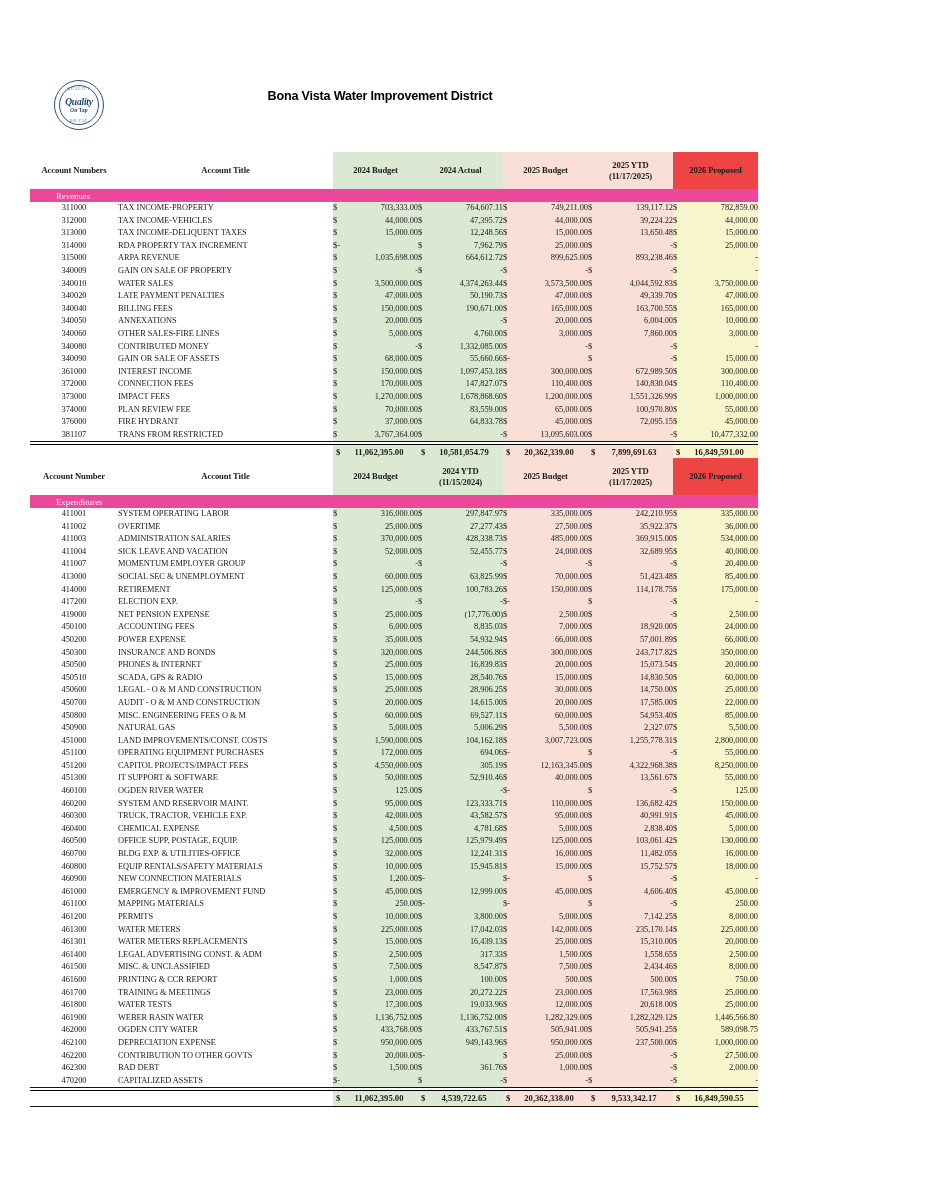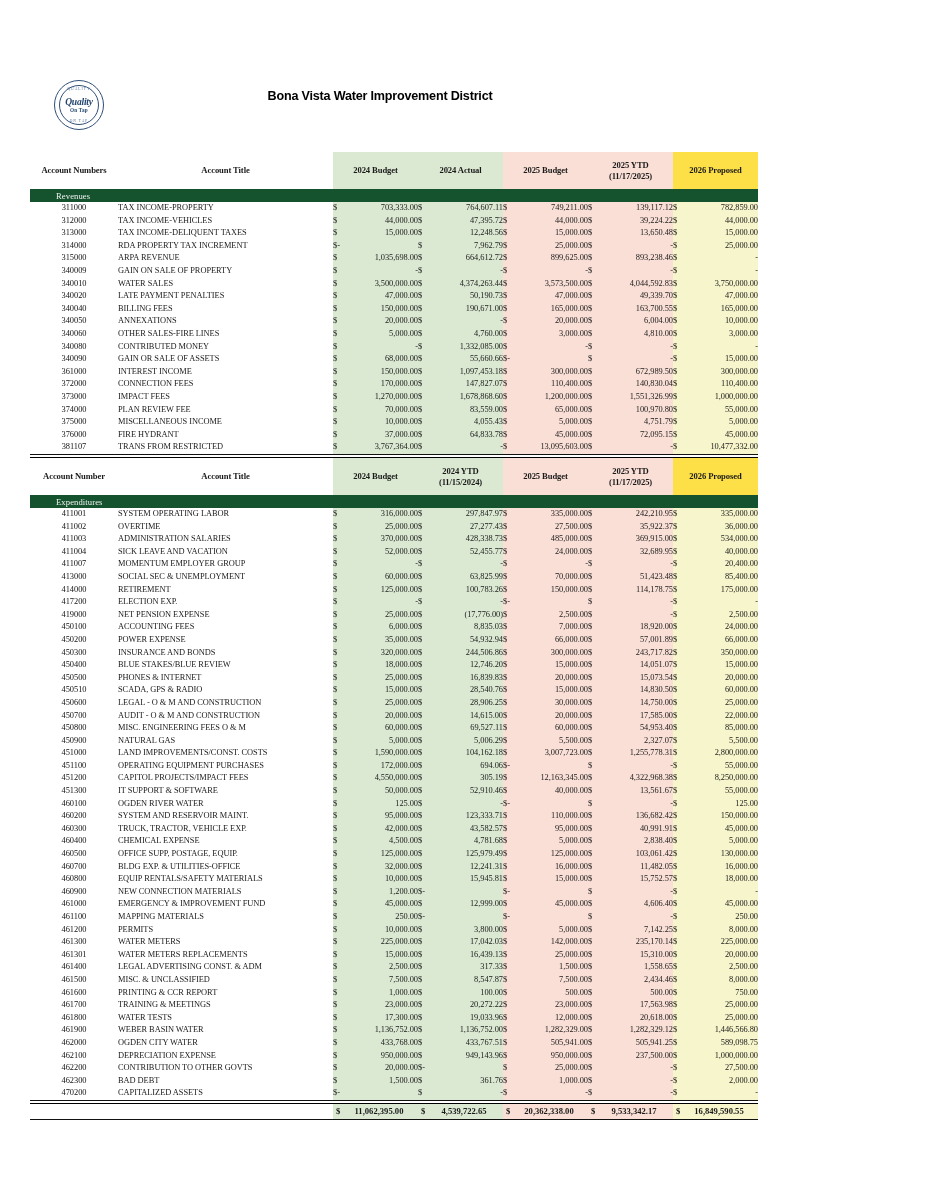--- a/index.html
+++ b/index.html
@@ -123,24 +123,24 @@
     text-align:center;
     vertical-align:middle;
     padding:0;
     line-height:10.5px;
     letter-spacing:-0.1px;
   }
   .hdr-row th{height:37px;}
   th.h-plain{background:#ffffff;}
   th.h-green{background:#dbe9d2;}
   th.h-pink{background:#fadfd6;}
-  th.h-yellow{background:#fde047;}
+  th.h-yellow{background:#ef4444;}
 
   tr.section-row td{
-    background:#14532d;
+    background:#ec4899;
     color:#f2f2f2;
     font-size:8.6px;
     font-weight:normal;
     height:13px;
     padding:0 0 0 26px;
     letter-spacing:0.1px;
   }
 
   tr.data-row td{
     height:12.6px;
@@ -381,21 +381,21 @@
           <tr class="data-row">
             <td class="acct">340060</td>
             <td class="title">OTHER SALES-FIRE LINES</td>
             <td class="sym bg-green">$</td>
             <td class="val bg-green">5,000.00</td>
             <td class="sym bg-green">$</td>
             <td class="val bg-green">4,760.00</td>
             <td class="sym bg-pink">$</td>
             <td class="val bg-pink">3,000.00</td>
             <td class="sym bg-pink">$</td>
-            <td class="val bg-pink">4,810.00</td>
+            <td class="val bg-pink">7,860.00</td>
             <td class="sym bg-yellow">$</td>
             <td class="val bg-yellow">3,000.00</td>
           </tr>
           <tr class="data-row">
             <td class="acct">340080</td>
             <td class="title">CONTRIBUTED MONEY</td>
             <td class="sym bg-green">$</td>
             <td class="val bg-green">-</td>
             <td class="sym bg-green">$</td>
             <td class="val bg-green">1,332,085.00</td>
@@ -468,34 +468,20 @@
             <td class="sym bg-green">$</td>
             <td class="val bg-green">70,000.00</td>
             <td class="sym bg-green">$</td>
             <td class="val bg-green">83,559.00</td>
             <td class="sym bg-pink">$</td>
             <td class="val bg-pink">65,000.00</td>
             <td class="sym bg-pink">$</td>
             <td class="val bg-pink">100,970.80</td>
             <td class="sym bg-yellow">$</td>
             <td class="val bg-yellow">55,000.00</td>
-          </tr>
-          <tr class="data-row">
-            <td class="acct">375000</td>
-            <td class="title">MISCELLANEOUS INCOME</td>
-            <td class="sym bg-green">$</td>
-            <td class="val bg-green">10,000.00</td>
-            <td class="sym bg-green">$</td>
-            <td class="val bg-green">4,055.43</td>
-            <td class="sym bg-pink">$</td>
-            <td class="val bg-pink">5,000.00</td>
-            <td class="sym bg-pink">$</td>
-            <td class="val bg-pink">4,751.79</td>
-            <td class="sym bg-yellow">$</td>
-            <td class="val bg-yellow">5,000.00</td>
           </tr>
           <tr class="data-row">
             <td class="acct">376000</td>
             <td class="title">FIRE HYDRANT</td>
             <td class="sym bg-green">$</td>
             <td class="val bg-green">37,000.00</td>
             <td class="sym bg-green">$</td>
             <td class="val bg-green">64,833.78</td>
             <td class="sym bg-pink">$</td>
             <td class="val bg-pink">45,000.00</td>
@@ -741,34 +727,20 @@
             <td class="sym bg-green">$</td>
             <td class="val bg-green">244,506.86</td>
             <td class="sym bg-pink">$</td>
             <td class="val bg-pink">300,000.00</td>
             <td class="sym bg-pink">$</td>
             <td class="val bg-pink">243,717.82</td>
             <td class="sym bg-yellow">$</td>
             <td class="val bg-yellow">350,000.00</td>
           </tr>
           <tr class="data-row">
-            <td class="acct">450400</td>
-            <td class="title">BLUE STAKES/BLUE REVIEW</td>
-            <td class="sym bg-green">$</td>
-            <td class="val bg-green">18,000.00</td>
-            <td class="sym bg-green">$</td>
-            <td class="val bg-green">12,746.20</td>
-            <td class="sym bg-pink">$</td>
-            <td class="val bg-pink">15,000.00</td>
-            <td class="sym bg-pink">$</td>
-            <td class="val bg-pink">14,051.07</td>
-            <td class="sym bg-yellow">$</td>
-            <td class="val bg-yellow">15,000.00</td>
-          </tr>
-          <tr class="data-row">
             <td class="acct">450500</td>
             <td class="title">PHONES &amp; INTERNET</td>
             <td class="sym bg-green">$</td>
             <td class="val bg-green">25,000.00</td>
             <td class="sym bg-green">$</td>
             <td class="val bg-green">16,839.83</td>
             <td class="sym bg-pink">$</td>
             <td class="val bg-pink">20,000.00</td>
             <td class="sym bg-pink">$</td>
             <td class="val bg-pink">15,073.54</td>

